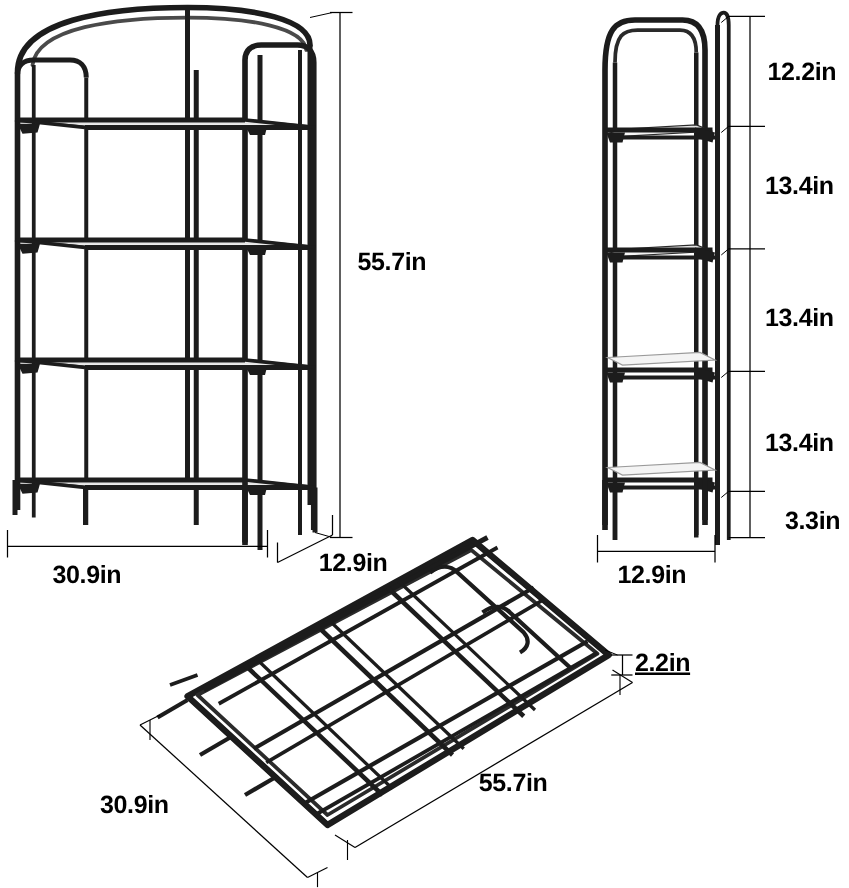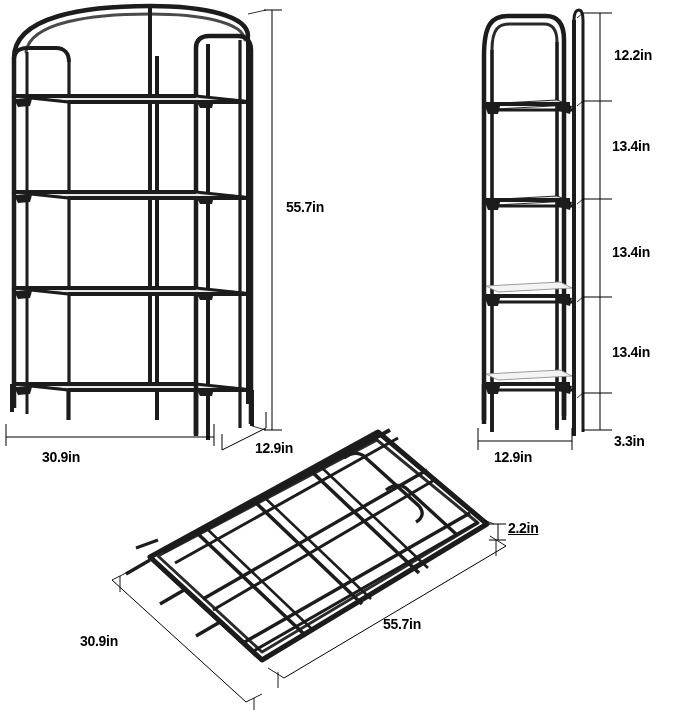--- a/index.html
+++ b/index.html
@@ -21,21 +21,21 @@
     position: absolute;
     left: 0;
     top: 0;
     width: 679px;
     height: 710px;
   }
   .dimlabel {
     position: absolute;
     font-family: "Liberation Sans", sans-serif;
     font-weight: bold;
-    font-size: 14px;
+    font-size: 20px;
     color: #000000;
     white-space: nowrap;
     letter-spacing: -0.3px;
     line-height: 1;
   }
 </style>
 </head>
 <body>
 
 <div id="stage">
@@ -270,21 +270,21 @@
   <div class="dimlabel" style="left:255px; top:441px;">12.9in</div>
 
   <div class="dimlabel" style="left:614px; top:48px;">12.2in</div>
 
   <div class="dimlabel" style="left:612px; top:139px;">13.4in</div>
 
   <div class="dimlabel" style="left:612px; top:245px;">13.4in</div>
 
   <div class="dimlabel" style="left:612px; top:345px;">13.4in</div>
 
-  <div class="dimlabel" style="left:614px; top:407px;margin-top:27px;">3.3in</div>
+  <div class="dimlabel" style="left:628px; top:407px;">3.3in</div>
 
   <div class="dimlabel" style="left:494px; top:450px;">12.9in</div>
 
   <div class="dimlabel" style="left:383px; top:617px;">55.7in</div>
 
   <div class="dimlabel" style="left:80px; top:634px;">30.9in</div>
 
   <div class="dimlabel" style="left:508px; top:521px;text-decoration:underline;">2.2in</div>
 
 </div>

